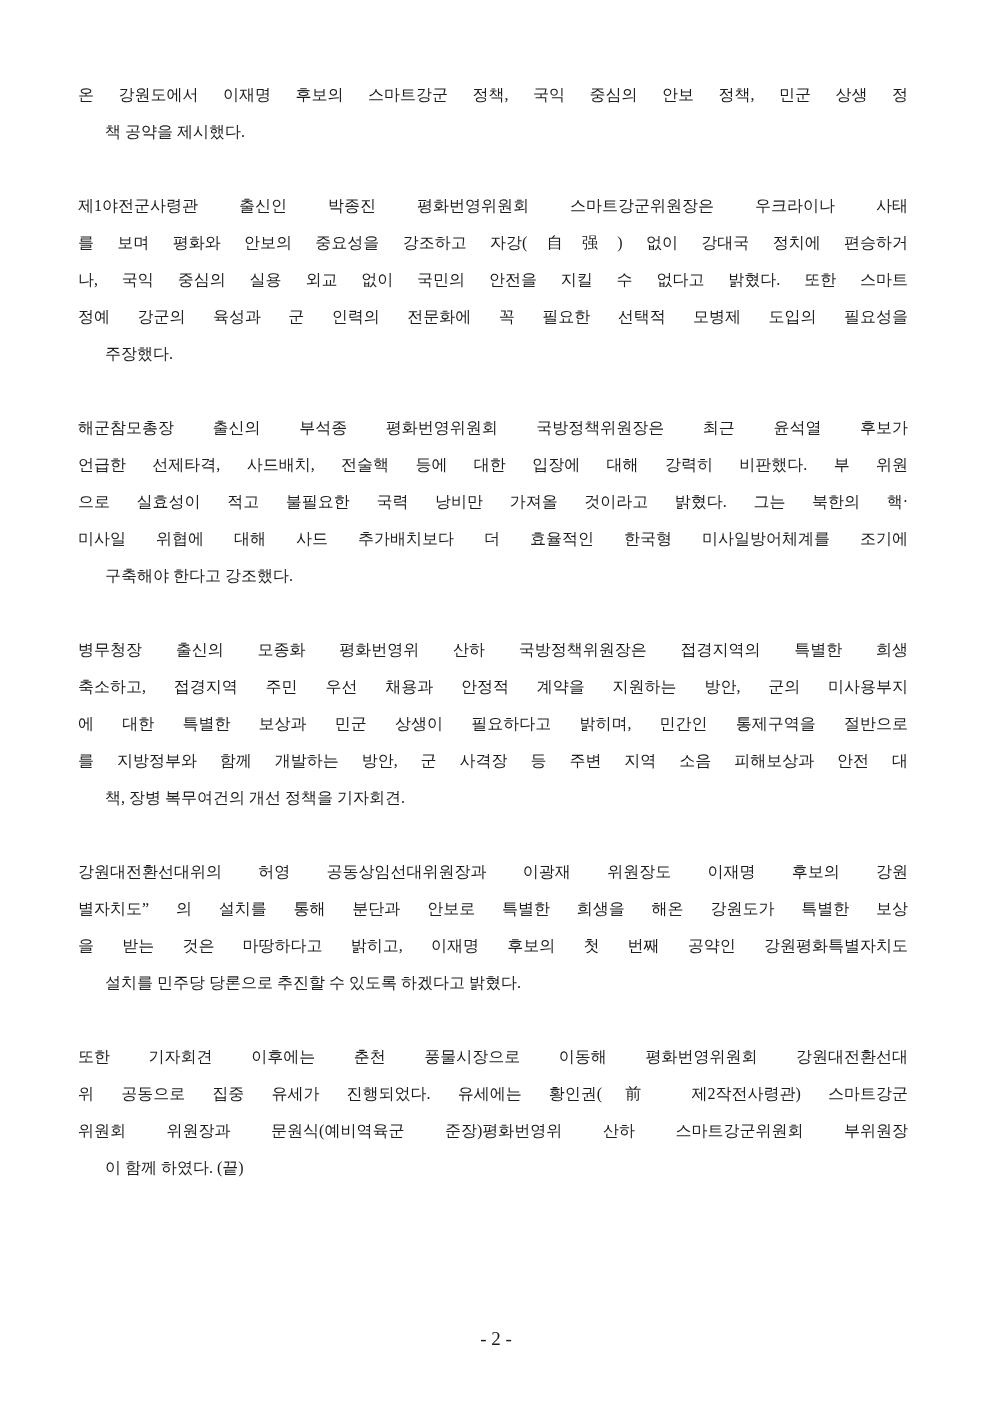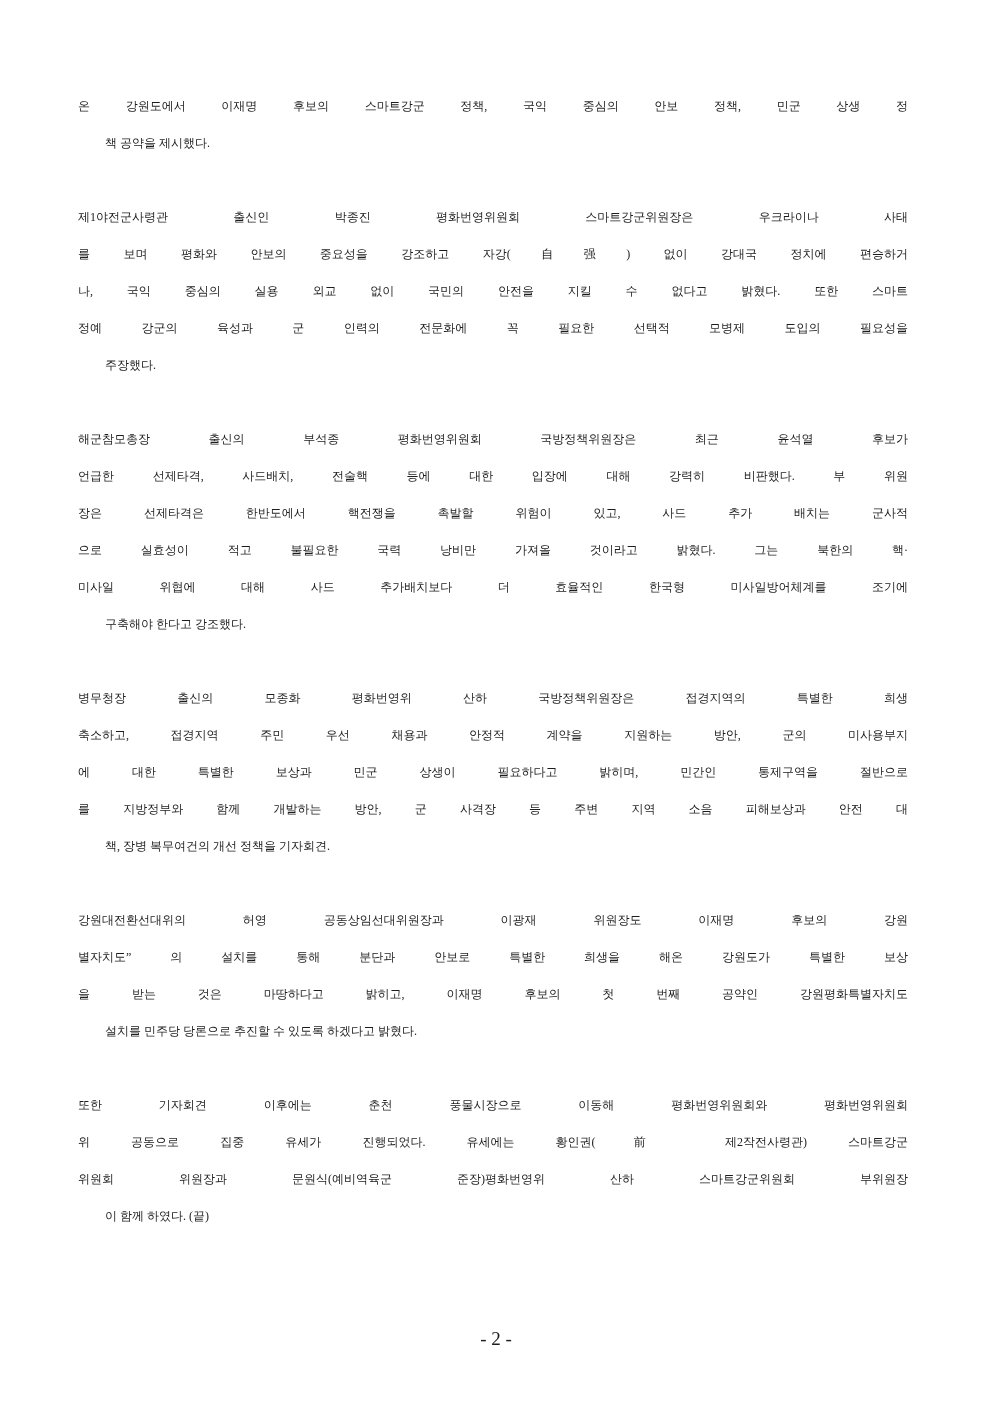--- a/index.html
+++ b/index.html
@@ -12,23 +12,23 @@
     width: 992px;
     height: 1403px;
     background: #ffffff;
     color: #1c1c1c;
     font-family: "Liberation Serif", "DejaVu Serif", serif;
     overflow: hidden;
   }
   .text-block {
     position: absolute;
     left: 78px;
-    top: 88px;
+    top: 76px;
     width: 830px;
-    font-size: 12px;
+    font-size: 16px;
     line-height: 37px;
     letter-spacing: 0px;
   }
   .para {
     margin: 0 0 37px 0;
     padding: 0;
   }
   .para:last-child {
     margin-bottom: 0;
   }
@@ -69,21 +69,20 @@
       <div class="line">제1야전군사령관 출신인 박종진 평화번영위원회 스마트강군위원장은 우크라이나 사태</div>
       <div class="line">를 보며 평화와 안보의 중요성을 강조하고 자강(自强) 없이 강대국 정치에 편승하거</div>
       <div class="line">나, 국익 중심의 실용 외교 없이 국민의 안전을 지킬 수 없다고 밝혔다. 또한 스마트</div>
       <div class="line">정예 강군의 육성과 군 인력의 전문화에 꼭 필요한 선택적 모병제 도입의 필요성을</div>
       <div class="line last">주장했다.</div>
     </div>
 
     <div class="para">
       <div class="line">해군참모총장 출신의 부석종 평화번영위원회 국방정책위원장은 최근 윤석열 후보가</div>
       <div class="line">언급한 선제타격, 사드배치, 전술핵 등에 대한 입장에 대해 강력히 비판했다. 부 위원</div>
-      <div class="line">장은 선제타격은 한반도에서 핵전쟁을 촉발할 위험이 있고, 사드 추가 배치는 군사적</div>
       <div class="line">으로 실효성이 적고 불필요한 국력 낭비만 가져올 것이라고 밝혔다. 그는 북한의 핵·</div>
       <div class="line">미사일 위협에 대해 사드 추가배치보다 더 효율적인 한국형 미사일방어체계를 조기에</div>
       <div class="line last">구축해야 한다고 강조했다.</div>
     </div>
 
     <div class="para">
       <div class="line">병무청장 출신의 모종화 평화번영위 산하 국방정책위원장은 접경지역의 특별한 희생</div>
       <div class="line">축소하고, 접경지역 주민 우선 채용과 안정적 계약을 지원하는 방안, 군의 미사용부지</div>
       <div class="line">에 대한 특별한 보상과 민군 상생이 필요하다고 밝히며, 민간인 통제구역을 절반으로</div>
       <div class="line">를 지방정부와 함께 개발하는 방안, 군 사격장 등 주변 지역 소음 피해보상과 안전 대</div>
@@ -91,21 +90,21 @@
     </div>
 
     <div class="para">
       <div class="line">강원대전환선대위의 허영 공동상임선대위원장과 이광재 위원장도 이재명 후보의 강원</div>
       <div class="line">별자치도” 의 설치를 통해 분단과 안보로 특별한 희생을 해온 강원도가 특별한 보상</div>
       <div class="line">을 받는 것은 마땅하다고 밝히고, 이재명 후보의 첫 번째 공약인 강원평화특별자치도</div>
       <div class="line last">설치를 민주당 당론으로 추진할 수 있도록 하겠다고 밝혔다.</div>
     </div>
 
     <div class="para">
-      <div class="line">또한 기자회견 이후에는 춘천 풍물시장으로 이동해 평화번영위원회와 평화번영위원회</div>
+      <div class="line">또한 기자회견 이후에는 춘천 풍물시장으로 이동해 평화번영위원회 강원대전환선대</div>
       <div class="line">위 공동으로 집중 유세가 진행되었다. 유세에는 황인권(前 제2작전사령관) 스마트강군</div>
       <div class="line">위원회 위원장과 문원식(예비역육군 준장)평화번영위 산하 스마트강군위원회 부위원장</div>
       <div class="line last">이 함께 하였다. (끝)</div>
     </div>
 
   </div>
 
   <div class="footer">- 2 -</div>
 </div>
 

